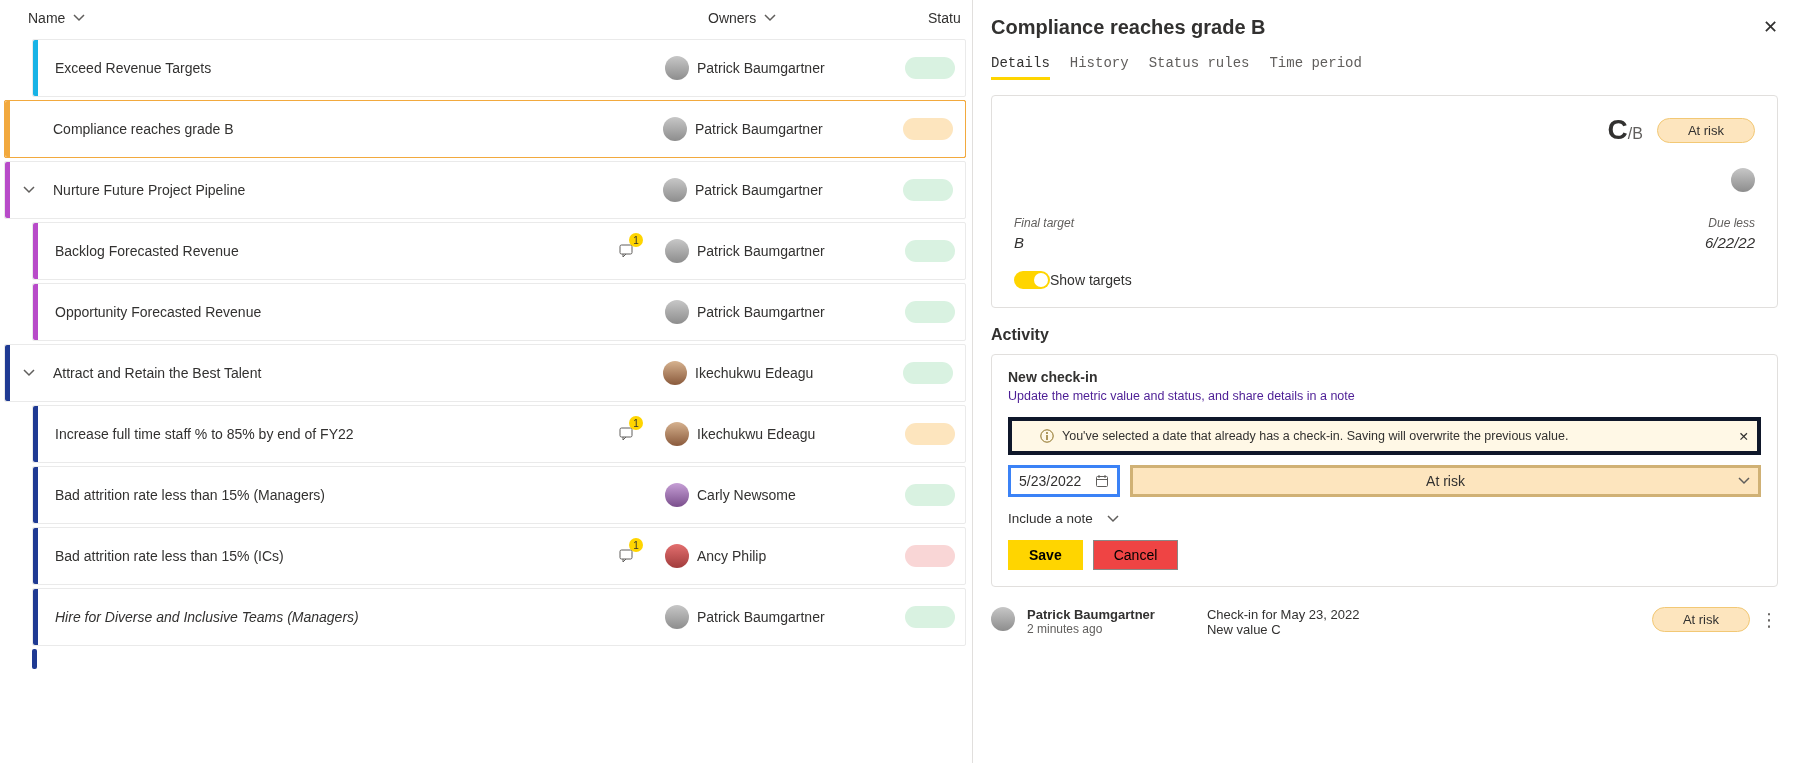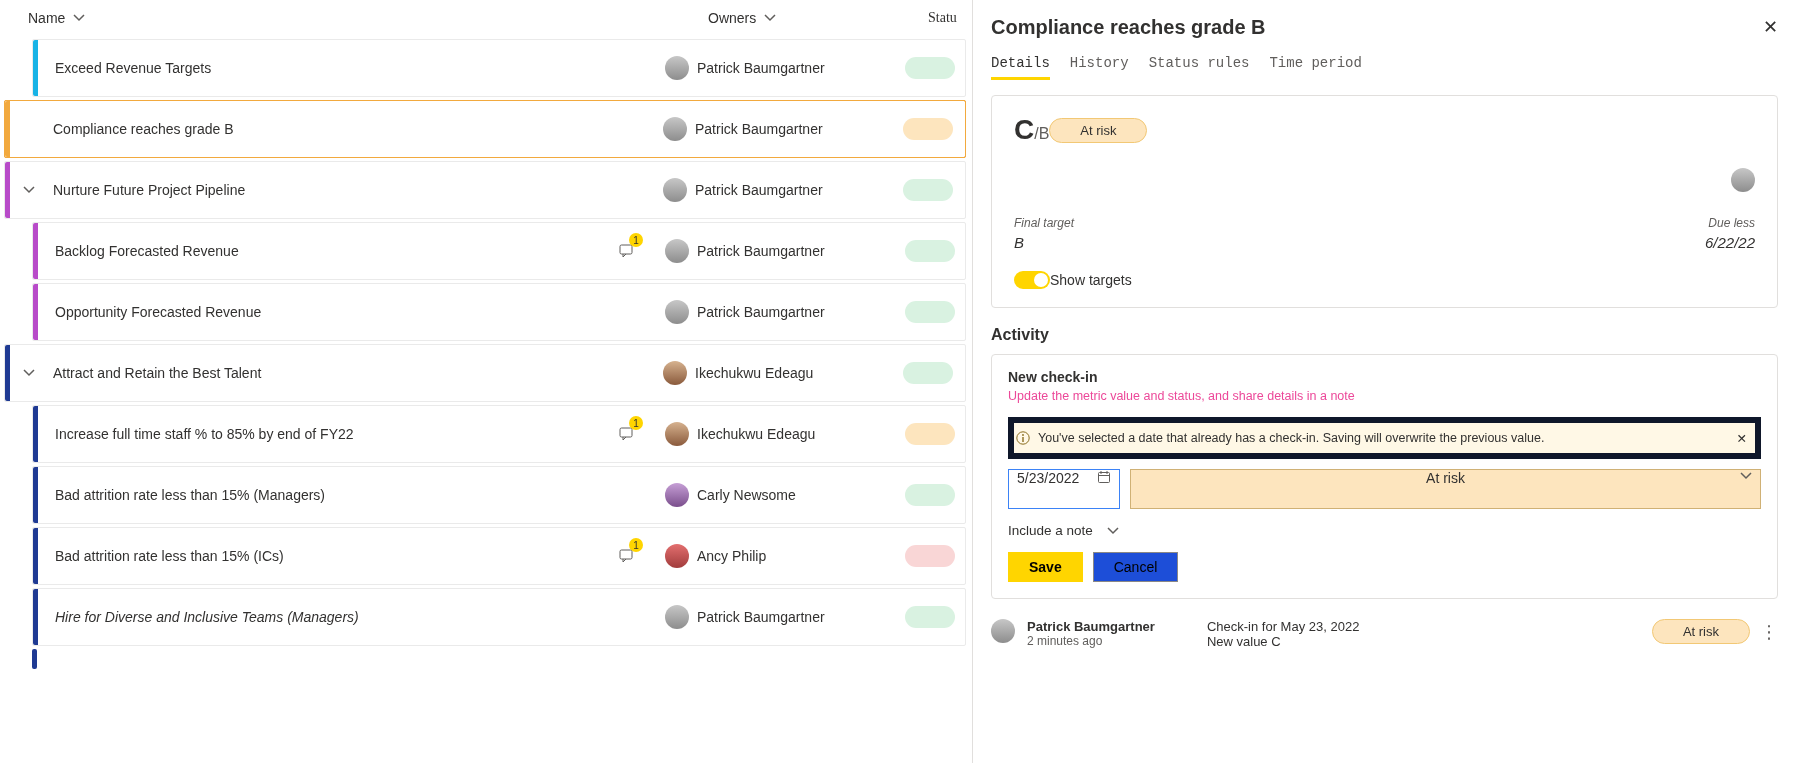--- a/index.html
+++ b/index.html
@@ -23,21 +23,21 @@
   .grid-header {
     display: flex;
     align-items: center;
     height: 36px;
     font-size: 14px;
     color: #323130;
     padding: 0 8px;
   }
   .grid-header .col-name { display:flex; align-items:center; gap:8px; padding-left: 20px; width: 700px; text-align: center; }
   .grid-header .col-owners { display:flex; align-items:center; gap:8px; width: 220px; }
-  .grid-header .col-status { display:flex; align-items:center; gap:8px;font-family:Liberation Serif, serif;}
+  .grid-header .col-status { display:flex; align-items:center; gap:8px;}
   .hdr-label { font-weight: 400; }
 
   .rows { }
   .row {
     position: relative;
     display: flex;
     align-items: center;
     height: 58px;
     border: 1px solid #eaeaea;
     border-radius: 2px;
@@ -143,21 +143,21 @@
   .tabs { display:flex; gap: 20px; margin-top: 16px; border-bottom: 1px solid transparent; font-family: Liberation Mono, monospace; }
   .tab { padding-bottom: 6px; color:#605e5c; cursor:pointer; }
   .tab.active { color:#323130; border-bottom: 3px solid #ffd500; }
 
   .card {
     border:1px solid #e1dfdd;
     border-radius:4px;
     margin-top: 14px;
     padding: 18px 22px;
   }
-  .cb-row { display:flex; justify-content:flex-start; align-items:center; }
+  .cb-row { display:flex; justify-content:flex-end; align-items:center;gap:14px; }
   .grade { font-size: 28px; font-weight:600; }
   .grade .sub { font-size: 16px; font-weight:400; color:#605e5c; }
   .status-pill {
     background:#fde5be;
     border:1px solid #f2c875;
     border-radius: 14px;
     padding: 4px 30px;
     font-size: 13px;
     color:#323130;
   }
@@ -201,52 +201,52 @@
   .section-title { margin-top:18px; font-size:16px; font-weight:600; }
 
   .checkin {
     border:1px solid #e1dfdd;
     border-radius:4px;
     margin-top:10px;
     padding: 14px 16px 16px 16px;
     position:relative;
   }
   .checkin h4 { font-size:14px; font-weight:600; }
-  .checkin .sub { font-size:12.5px; color:#ec4899; margin-top:4px; }
+  .checkin .sub { font-size:12.5px; color:#4c1d95; margin-top:4px; }
 
   .info-banner {
     display:flex;
     align-items:center;
     gap:8px;
     background:#fff8e6;
-    border:6px solid #0f172a;
-    padding: 8px 2px;
+    border:4px solid #0f172a;
+    padding: 8px 28px;
     margin-top:14px;
     font-size:12.5px;
     position:relative;
   }
   .info-banner .close-b { position:absolute; right:8px; top:8px; cursor:pointer; }
 
   .form-row { display:flex; gap:10px; margin-top:10px; }
   .date-input, .status-select {
-    border:1px solid #3b82f6;
-    height: 40px;
+    border:3px solid #3b82f6;
+    height: 32px;
     display:flex;
-    align-items:flex-start;
+    align-items:center;
     padding:0 8px;
     background:#fff;
   }
   .date-input { width: 112px; justify-content:space-between; }
   .status-select { flex:1; justify-content:center; background:#fde5be; border-color:#d0b175; position:relative; }
   .status-select .chev { position:absolute; right:8px; }
 
   .note-link { margin-top:14px; font-size:13.5px; display:flex; align-items:center; gap:14px; color:#323130; cursor:pointer; }
 
   .btn-row { display:flex; gap:10px; margin-top:14px; }
-  .btn { border:1px solid #8a8886; padding: 6px 20px; background:#1d4ed8; cursor:pointer; font-size:14px; }
+  .btn { border:1px solid #8a8886; padding: 6px 20px; background:#ef4444; cursor:pointer; font-size:14px; }
   .btn.primary { background:#ffd500; border-color:#ffd500; font-weight:600; }
 
   .activity-item {
     display:flex;
     align-items:flex-start;
     gap:12px;
     margin-top: 20px;
   }
   .activity-item .lines { font-size:13px; }
   .activity-item .name { font-weight:600; }

